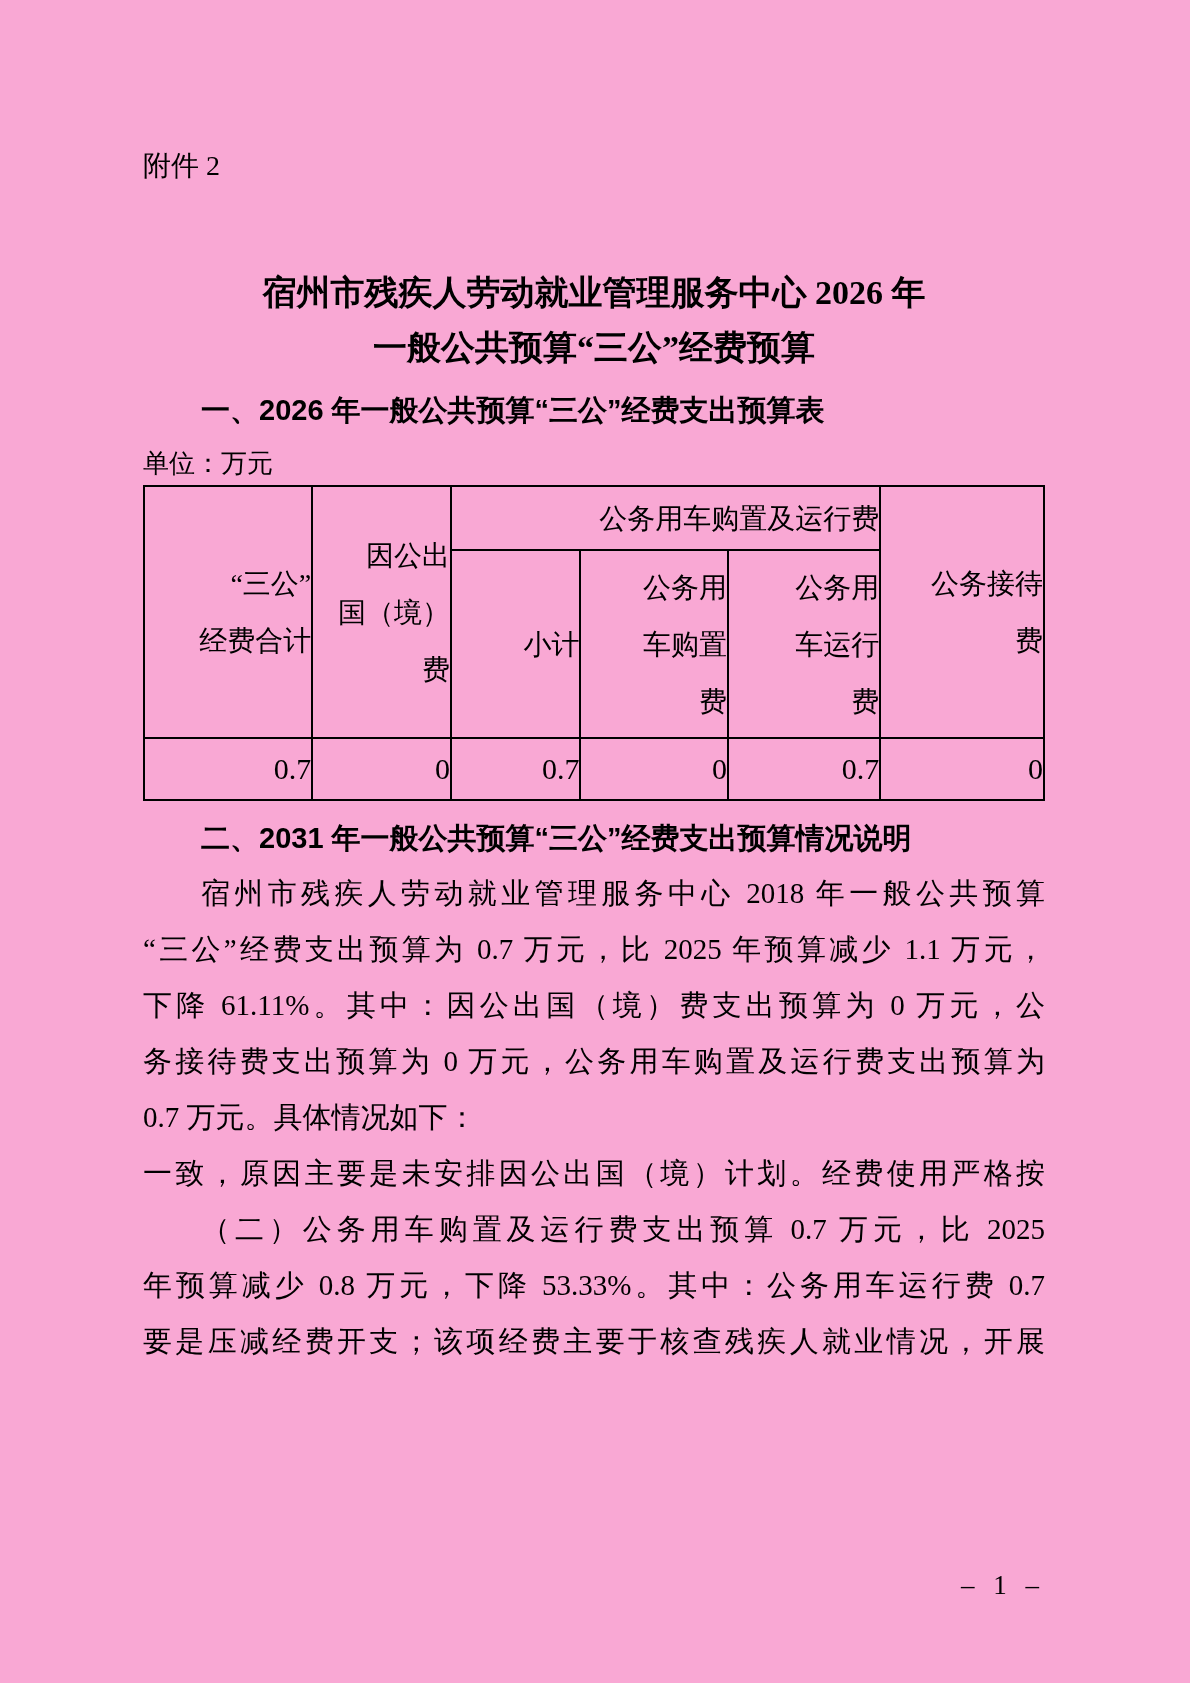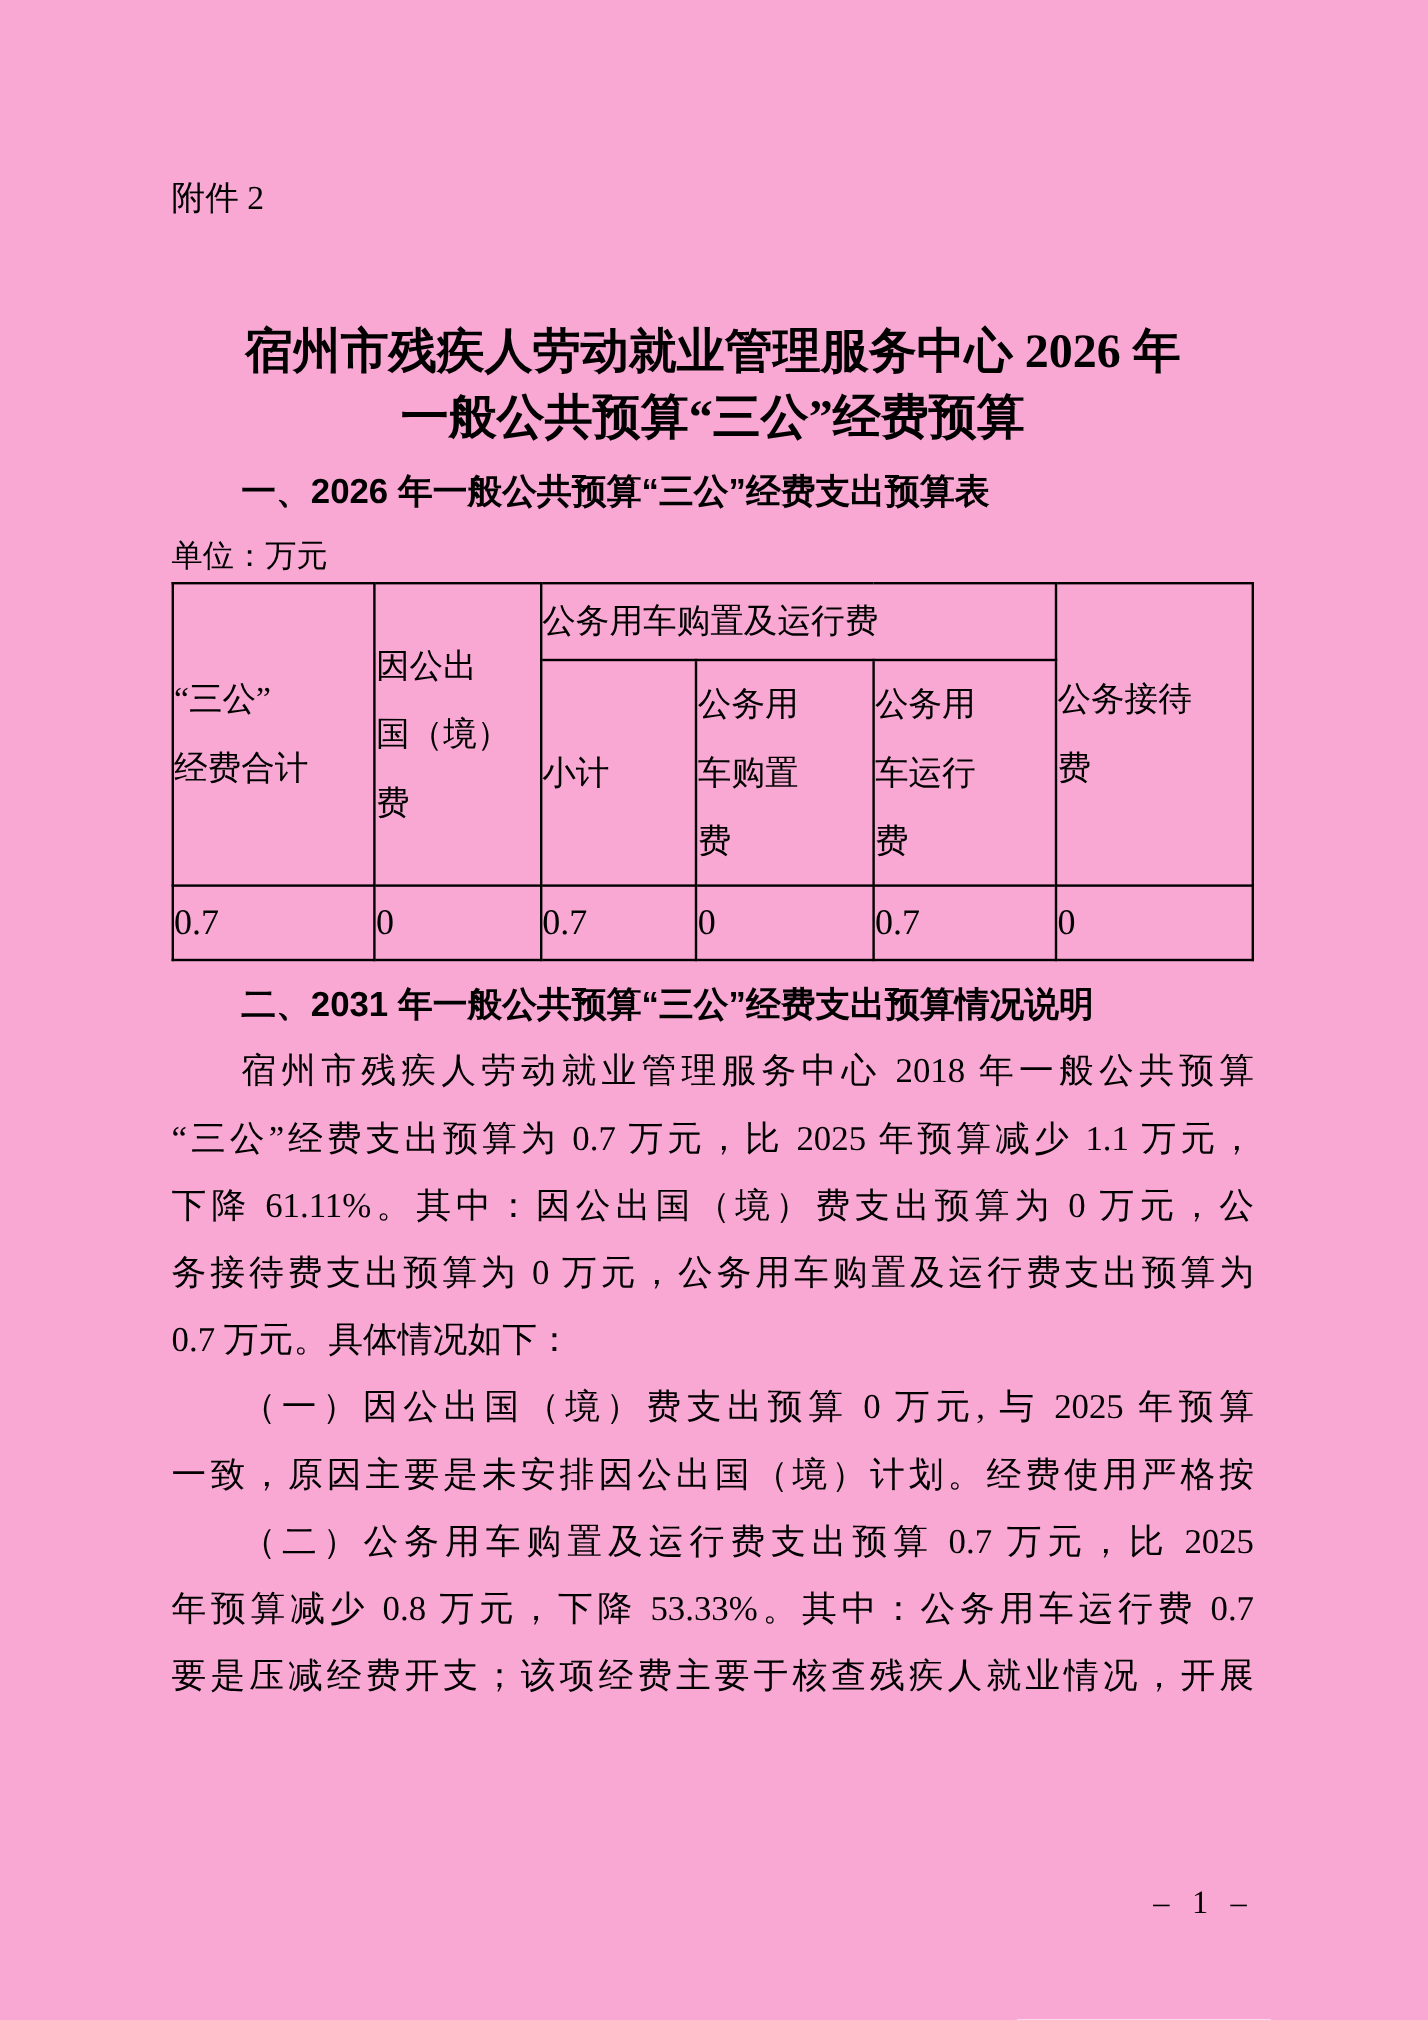--- a/index.html
+++ b/index.html
@@ -17,21 +17,21 @@
   }
   .attachment {
     font-size: 28px;
     line-height: 34px;
     margin-top: 14px;
   }
   .doc-title {
     margin-top: 82px;
     text-align: center;
     font-weight: bold;
-    font-size: 40px;
+    font-size: 34px;
     line-height: 55px;
     font-family: "Liberation Serif", "DejaVu Serif", serif;
   }
   .section-heading {
     font-family: "Liberation Sans", "DejaVu Sans", sans-serif;
     font-weight: bold;
     font-size: 29px;
     line-height: 46px;
     text-indent: 2em;
   }
@@ -44,21 +44,21 @@
     margin-top: 16px;
   }
   table.budget {
     width: 100%;
     border-collapse: collapse;
     table-layout: fixed;
     margin-top: 6px;
   }
   table.budget td {
     border: 2px solid #000000;
-    text-align: left;
+    text-align: right;
     vertical-align: middle;
     padding: 0;
   }
   .hcell {
     font-size: 28px;
     line-height: 57px;
     white-space: pre-line;
   }
   tr.group-row { height: 64px; }
   tr.sub-row { height: 188px; }
@@ -144,21 +144,20 @@
     </table>
 
   <div class="section-heading h2">二、2031 年一般公共预算“三公”经费支出预算情况说明</div>
 
   <div class="body-text">
       <div class="body-line first">宿州市残疾人劳动就业管理服务中心 2018 年一般公共预算</div>
       <div class="body-line">“三公”经费支出预算为 0.7 万元，比 2025 年预算减少 1.1 万元，</div>
       <div class="body-line">下降 61.11%。其中：因公出国（境）费支出预算为 0 万元，公</div>
       <div class="body-line">务接待费支出预算为 0 万元，公务用车购置及运行费支出预算为</div>
       <div class="body-line nojust">0.7 万元。具体情况如下：</div>
-      <div class="body-line first">（一）因公出国（境）费支出预算 0 万元, 与 2025 年预算</div>
       <div class="body-line">一致，原因主要是未安排因公出国（境）计划。经费使用严格按</div>
       <div class="body-line first">（二）公务用车购置及运行费支出预算 0.7 万元，比 2025</div>
       <div class="body-line">年预算减少 0.8 万元，下降 53.33%。其中：公务用车运行费 0.7</div>
       <div class="body-line">要是压减经费开支；该项经费主要于核查残疾人就业情况，开展</div>
     </div>
 
   <div class="page-number">– 1 –</div>
 
 </div>
 

